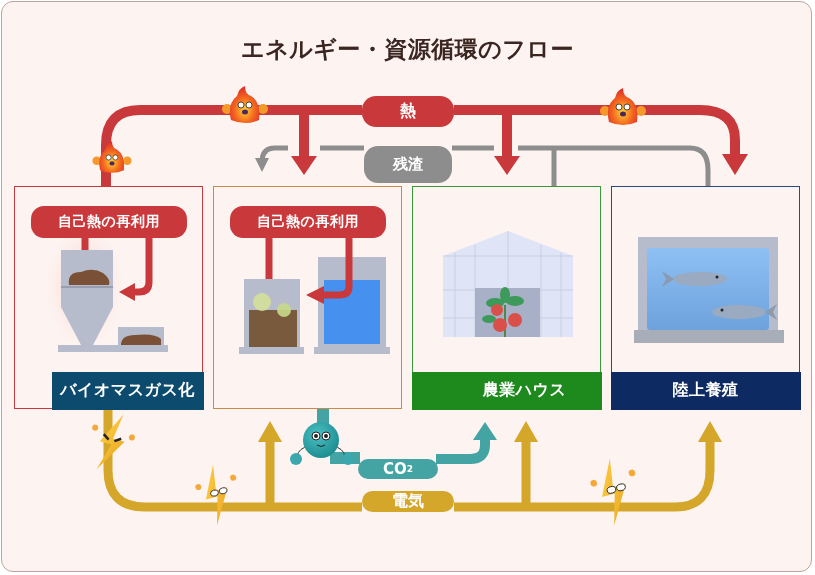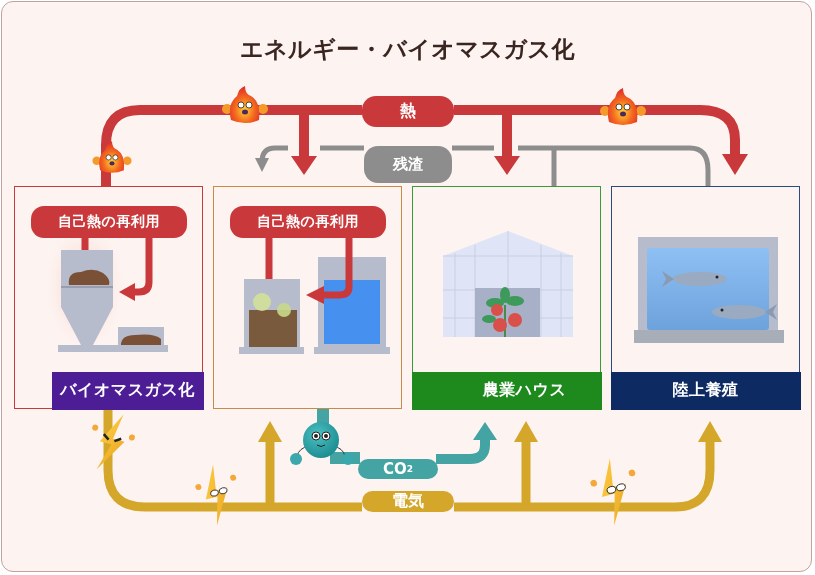--- a/index.html
+++ b/index.html
@@ -24,21 +24,21 @@
                 display: flex; align-items: center; justify-content: center; letter-spacing: 0.5px; }
   .reuse { position: absolute; top: 19px; left: 16px; width: 156px; height: 32px;
            background: #c9383a; color: #fff; border-radius: 13px; font-size: 14px; font-weight: bold;
            display: flex; align-items: center; justify-content: center; letter-spacing: 0.5px; }
   svg.illus { position: absolute; left: 0; top: 0; width: 186px; height: 185px; }
 </style>
 </head>
 <body>
 
 <div class="frame"></div>
-<div class="title">エネルギー・バイオマスガス化</div>
+<div class="title">エネルギー・資源循環のフロー</div>
 
 <svg class="flows" viewBox="0 0 815 575">
   <defs>
     <radialGradient id="fireG" cx="50%" cy="65%" r="60%">
       <stop offset="0%" stop-color="#ffd23a"></stop>
       <stop offset="55%" stop-color="#f46a1e"></stop>
       <stop offset="100%" stop-color="#e0322a"></stop>
     </radialGradient>
     <linearGradient id="boltG" x1="0" y1="0" x2="1" y2="1">
       <stop offset="0%" stop-color="#ffd24a"></stop>
@@ -167,21 +167,21 @@
     <line x1="46" y1="100" x2="98" y2="100" stroke="#7a7e92" stroke-width="1"></line>
     <path d="M 54 98 Q 52 85 66 85 Q 78 80 88 86 Q 96 92 94 98 Z" fill="#7a5036"></path>
     <rect x="103" y="140" width="46" height="20" fill="#b7bccd"></rect>
     <path d="M 106 158 Q 106 148 120 148 Q 140 146 146 152 L 146 158 Z" fill="#7a5036"></path>
     <rect x="43" y="158" width="110" height="7" fill="#b7bccd"></rect>
     <path d="M 70 44 L 70 63" stroke="#c9383a" stroke-width="7" fill="none"></path>
     <path d="M 134 44 L 134 95 Q 134 105 124 105 L 118 105" stroke="#c9383a" stroke-width="7" fill="none"></path>
     <polygon points="104,105 120,96 120,114" fill="#c9383a"></polygon>
   </svg>
   <div class="reuse">自己熱の再利用</div>
-  <div class="label" style="background:#4c1d95;margin-left:38px;">バイオマスガス化</div>
+  <div class="label" style="background:#0c4a6e;margin-left:38px;">バイオマスガス化</div>
 </div>
 
 <div class="box" style="left:213px; border-color:#c88a48;">
   <svg class="illus" viewBox="0 0 186 185">
     <rect x="30" y="92" width="56" height="70" fill="#b7bccd"></rect>
     <rect x="35" y="123" width="48" height="40" fill="#7a5a3c"></rect>
     <circle cx="48" cy="115" r="9" fill="#d4e09a" opacity="0.9"></circle>
     <circle cx="70" cy="123" r="7" fill="#c8d88a" opacity="0.9"></circle>
     <rect x="104" y="70" width="68" height="90" fill="#b7bccd"></rect>
     <rect x="110" y="93" width="56" height="64" fill="#4691ef"></rect>

